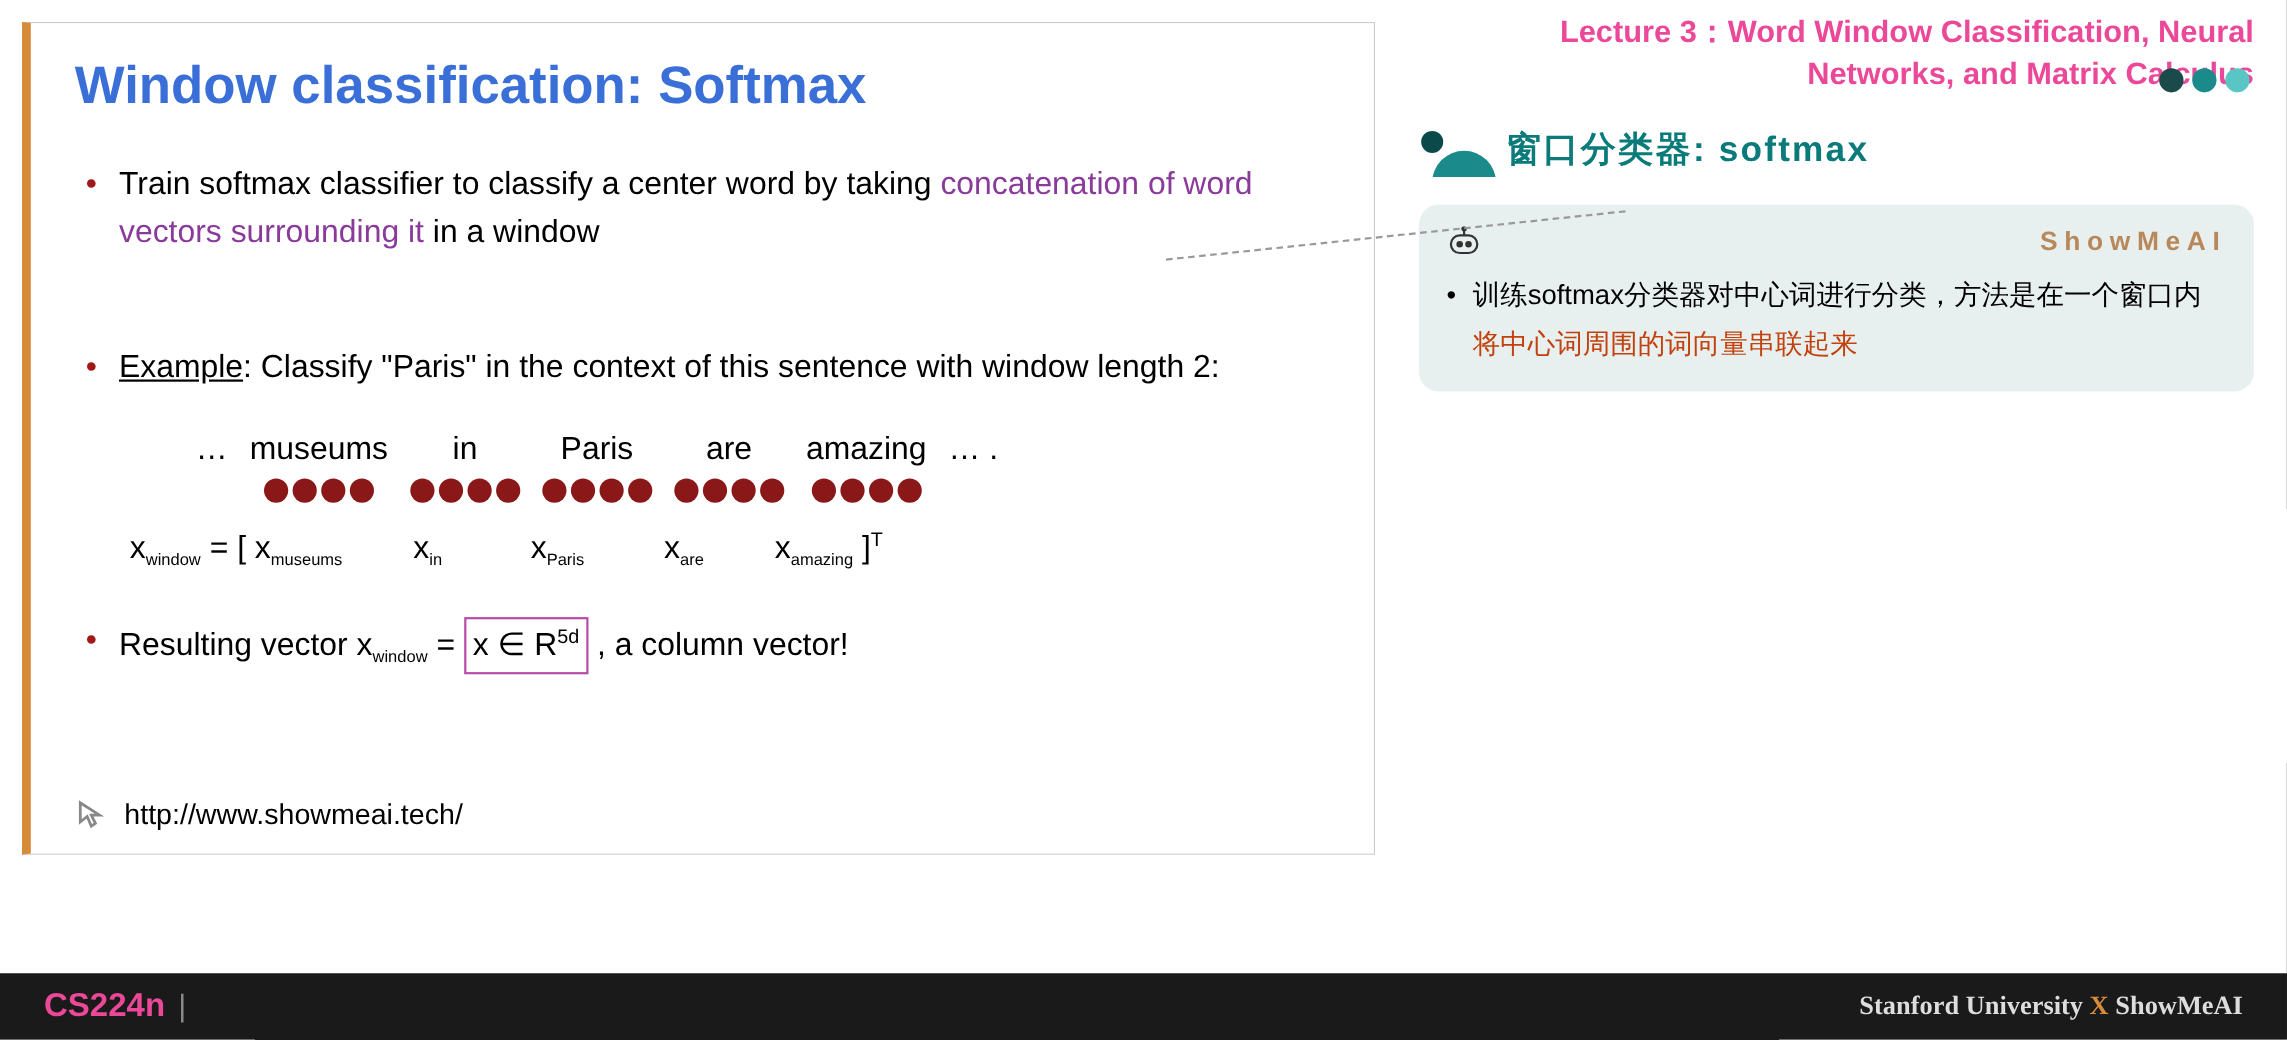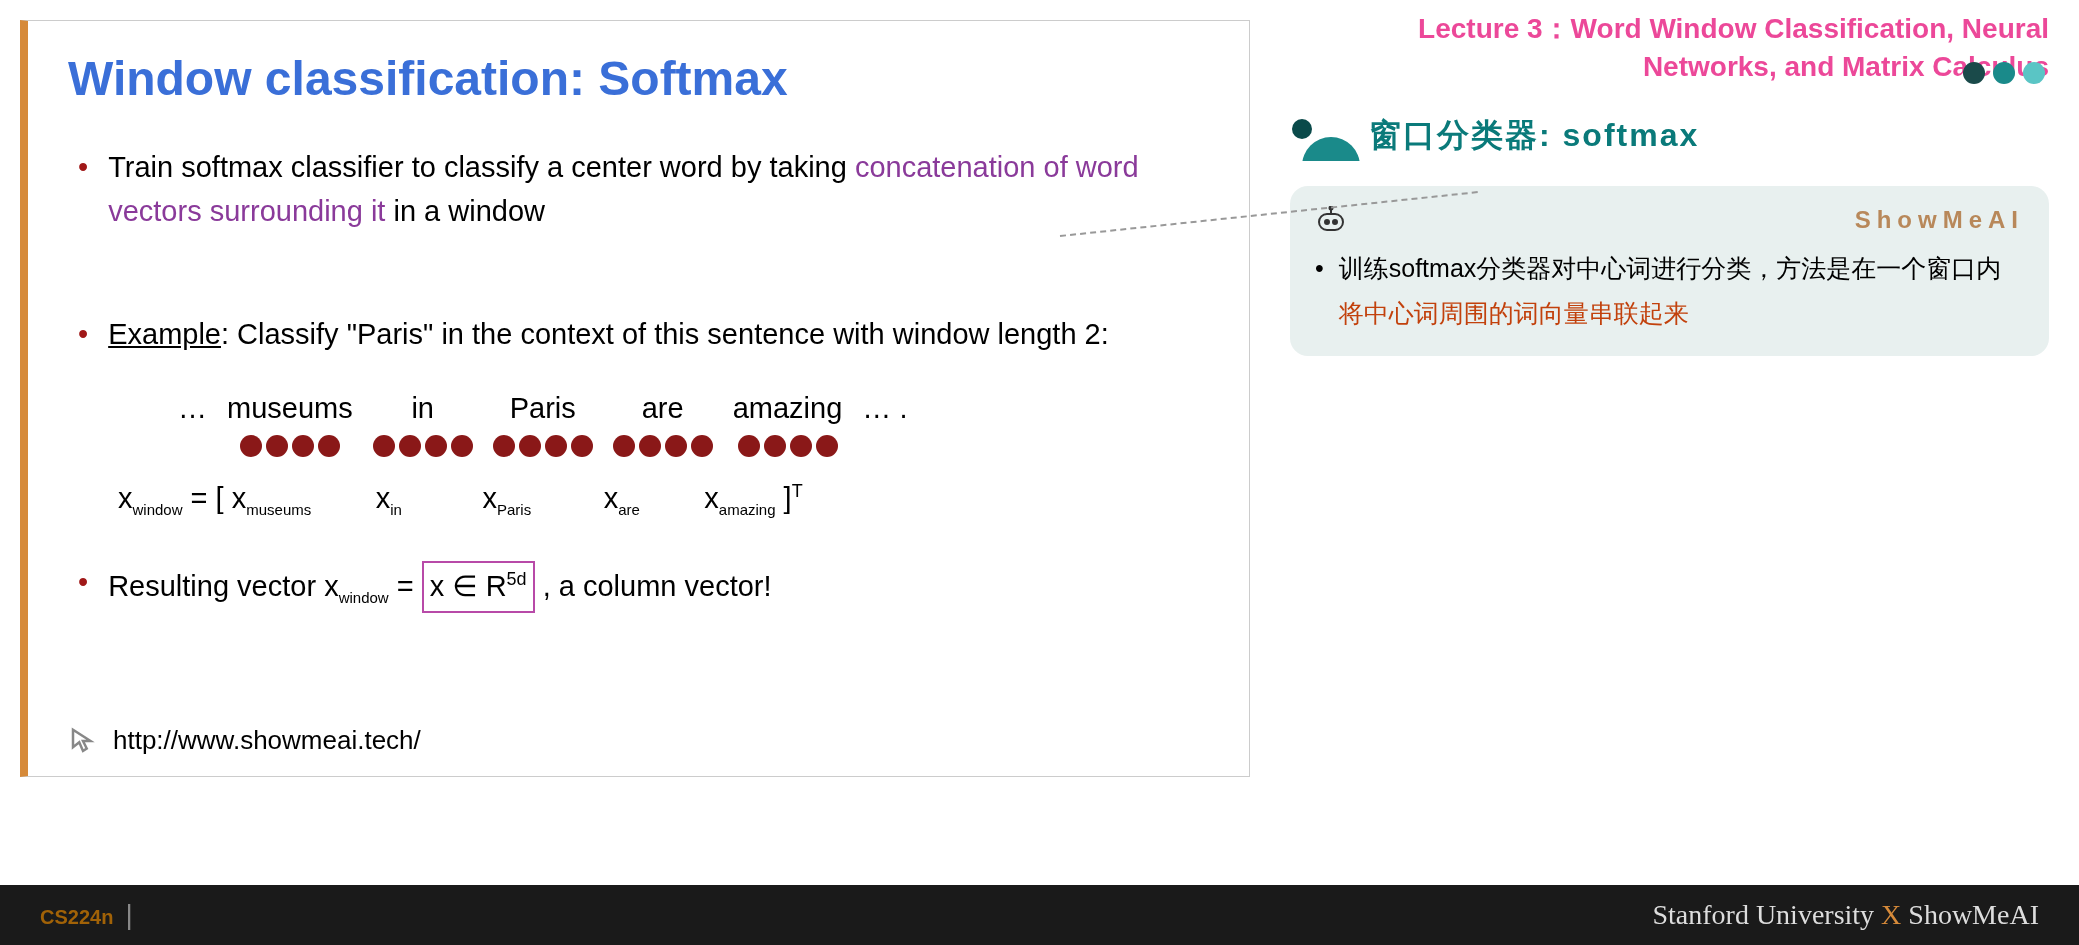--- a/index.html
+++ b/index.html
@@ -250,23 +250,23 @@
   height: 60px;
   background: #1a1a1a;
   display: flex;
   align-items: center;
   justify-content: space-between;
   padding: 0 40px;
   color: #fff;
   font-size: 28px;
 }
 .bottom-left { display: flex; align-items: baseline; gap: 12px; }
-.course-code { color: #a16207; font-weight: bold; font-size: 20px; }
+.course-code { color: #ec4899; font-weight: bold; font-size: 30px; }
 .course-name { color: #ddd; font-weight: 300; font-family: Georgia, serif; }
-.bottom-right { color: #ddd; font-weight: 400; font-family: Georgia, serif; font-size: 28px; }
+.bottom-right { color: #ddd; font-weight: 700; font-family: Georgia, serif; font-size: 24px; }
 .orange-x { color: #d68a3a; }
 .pipe { color: #888; }
 </style>
 </head>
 <body>
 
 <div class="main-container">
 
   <div class="slide-panel">
     <div class="slide-inner">

